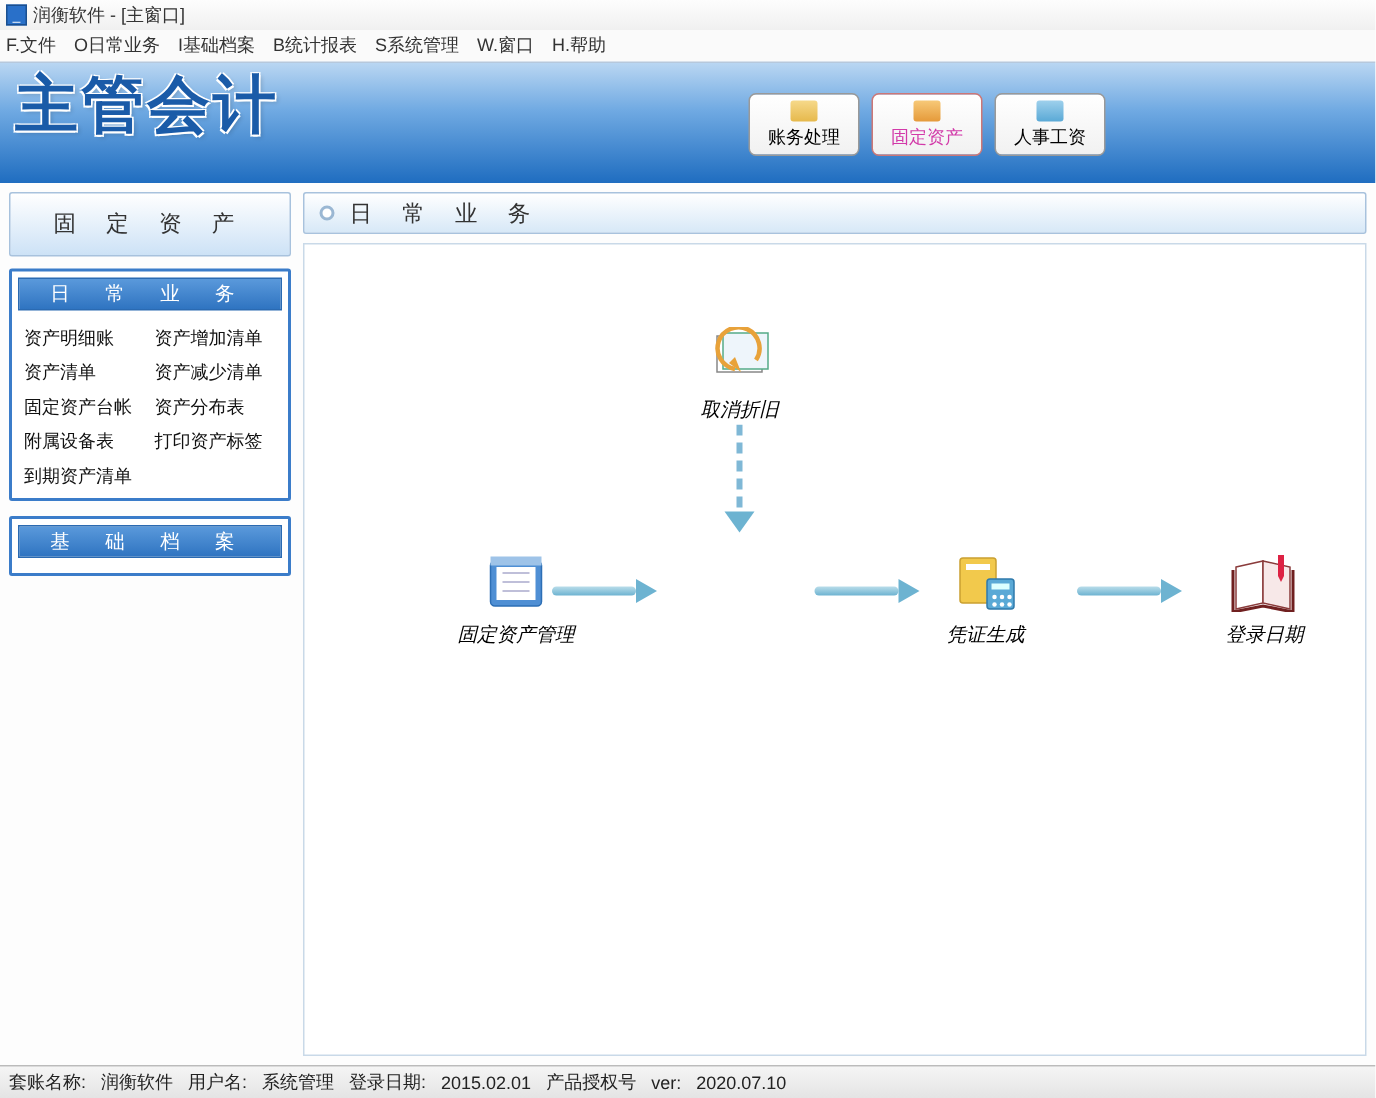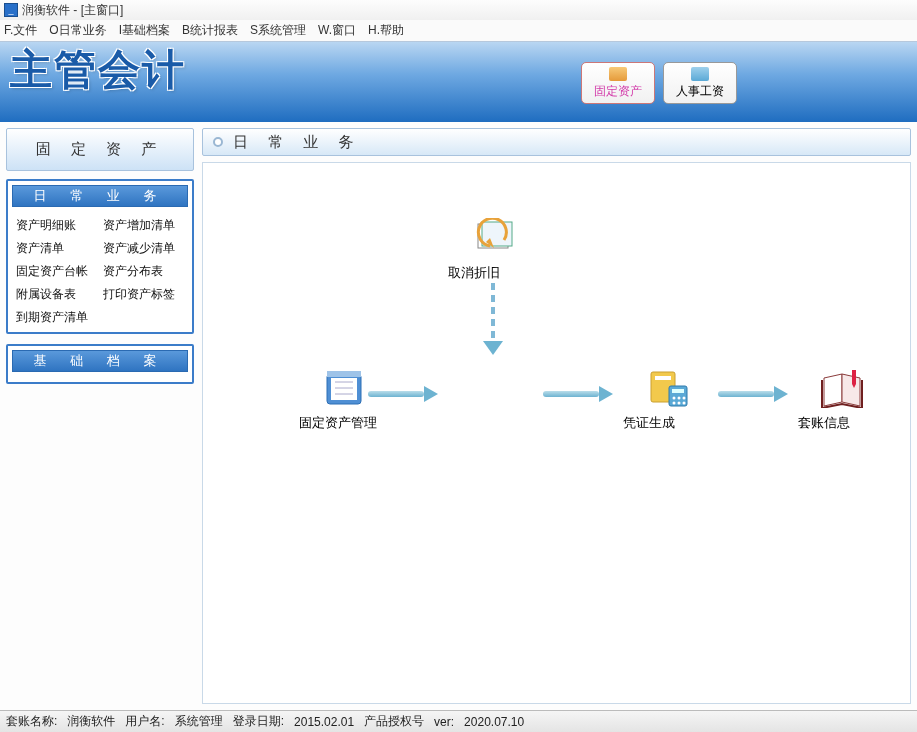--- a/index.html
+++ b/index.html
@@ -175,23 +175,24 @@
   border: 1px solid #c9d9e8;
   background: #fff;
   margin-top: 6px;
   position: relative;
 }
 
 
 .wf-node {
   position: absolute;
   width: 90px;
-  text-align: left;
+  text-align: center;
   font-size: 13px;
   cursor: pointer;
+  font-style: italic;
 }
 .wf-node .icon-box {
   width: 50px; height: 40px;
   margin: 0 auto 6px;
 }
 .arrow-h {
   position: absolute;
   height: 12px;
 }
 .arrow-h .shaft {
@@ -259,20 +260,24 @@
   <span class="menu-item">I基础档案</span>
   <span class="menu-item">B统计报表</span>
   <span class="menu-item">S系统管理</span>
   <span class="menu-item">W.窗口</span>
   <span class="menu-item">H.帮助</span>
 </div>
 
 <div class="header-banner">
   <div class="header-title">主管会计</div>
   <div class="header-buttons">
+    <div class="hbtn">
+      <div class="mini-icon" style="background:linear-gradient(#f6d98a,#e6b94c)"></div>
+      <span>账务处理</span>
+    </div>
     <div class="hbtn active">
       <div class="mini-icon" style="background:linear-gradient(#f7c978,#e59a3a)"></div>
       <span>固定资产</span>
     </div>
     <div class="hbtn">
       <div class="mini-icon" style="background:linear-gradient(#9ed0ec,#5aa9d6)"></div>
       <span>人事工资</span>
     </div>
   </div>
 </div>
@@ -344,21 +349,21 @@
         <div class="shaft"></div>
           <div class="head"></div>
       </div>
 
 
       <div class="arrow-h" style="left:340px; top:225px; width:70px;">
         <div class="shaft"></div>
           <div class="head"></div>
       </div>
 
-      <div class="wf-node" style="left:420px; top:205px;">
+      <div class="wf-node" style="left:409px; top:205px;">
         <div class="icon-box">
           <svg viewBox="0 0 50 40">
               <rect x="8" y="4" width="24" height="30" rx="2" fill="#f2c94c" stroke="#caa030"></rect>
               <rect x="12" y="8" width="16" height="4" fill="#fff"></rect>
               <rect x="26" y="18" width="18" height="20" rx="2" fill="#5aa9d6" stroke="#2f7aac"></rect>
               <rect x="29" y="21" width="12" height="4" fill="#dff"></rect>
               <circle cx="31" cy="30" r="1.5" fill="#fff"></circle>
               <circle cx="36" cy="30" r="1.5" fill="#fff"></circle>
               <circle cx="41" cy="30" r="1.5" fill="#fff"></circle>
               <circle cx="31" cy="35" r="1.5" fill="#fff"></circle>
@@ -377,21 +382,21 @@
       <div class="wf-node" style="left:595px; top:205px;">
         <div class="icon-box">
           <svg viewBox="0 0 50 40">
               <path d="M6 10 L24 6 L24 34 L6 38 Z" fill="#fff" stroke="#8a3b3b"></path>
               <path d="M24 6 L42 10 L42 38 L24 34 Z" fill="#f7e8e8" stroke="#8a3b3b"></path>
               <path d="M4 12 L4 40 L24 36 L44 40 L44 12" fill="none" stroke="#702020" stroke-width="2"></path>
               <rect x="34" y="2" width="4" height="14" fill="#d24"></rect>
               <polygon points="34,16 38,16 36,20" fill="#d24"></polygon>
             </svg>
         </div>
-        <div>套账信息</div>
+        <div>登录日期</div>
       </div>
 
     </div>
   </div>
 </div>
 
 <div class="statusbar">
   <span class="lbl">套账名称:</span>
   <span>润衡软件</span>
   <span class="lbl">用户名:</span>

